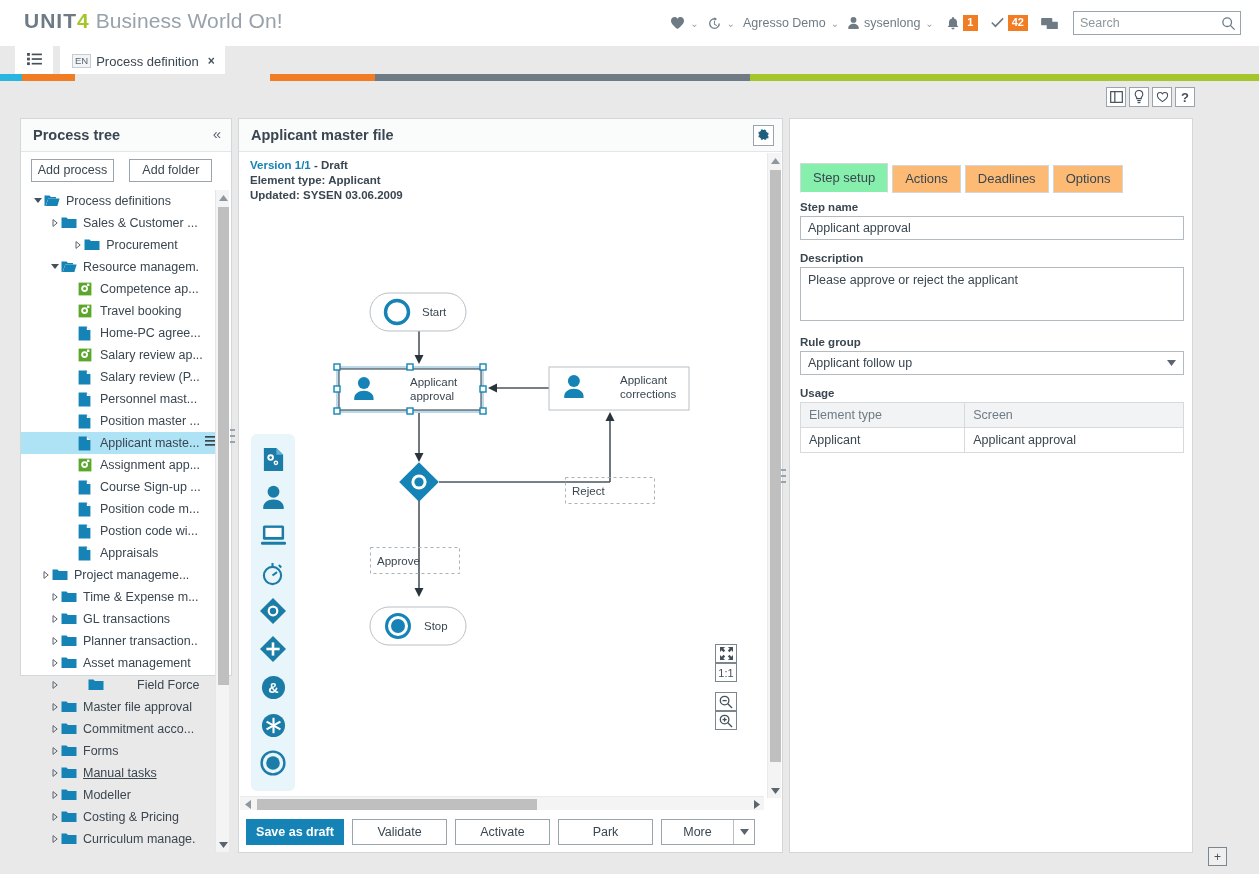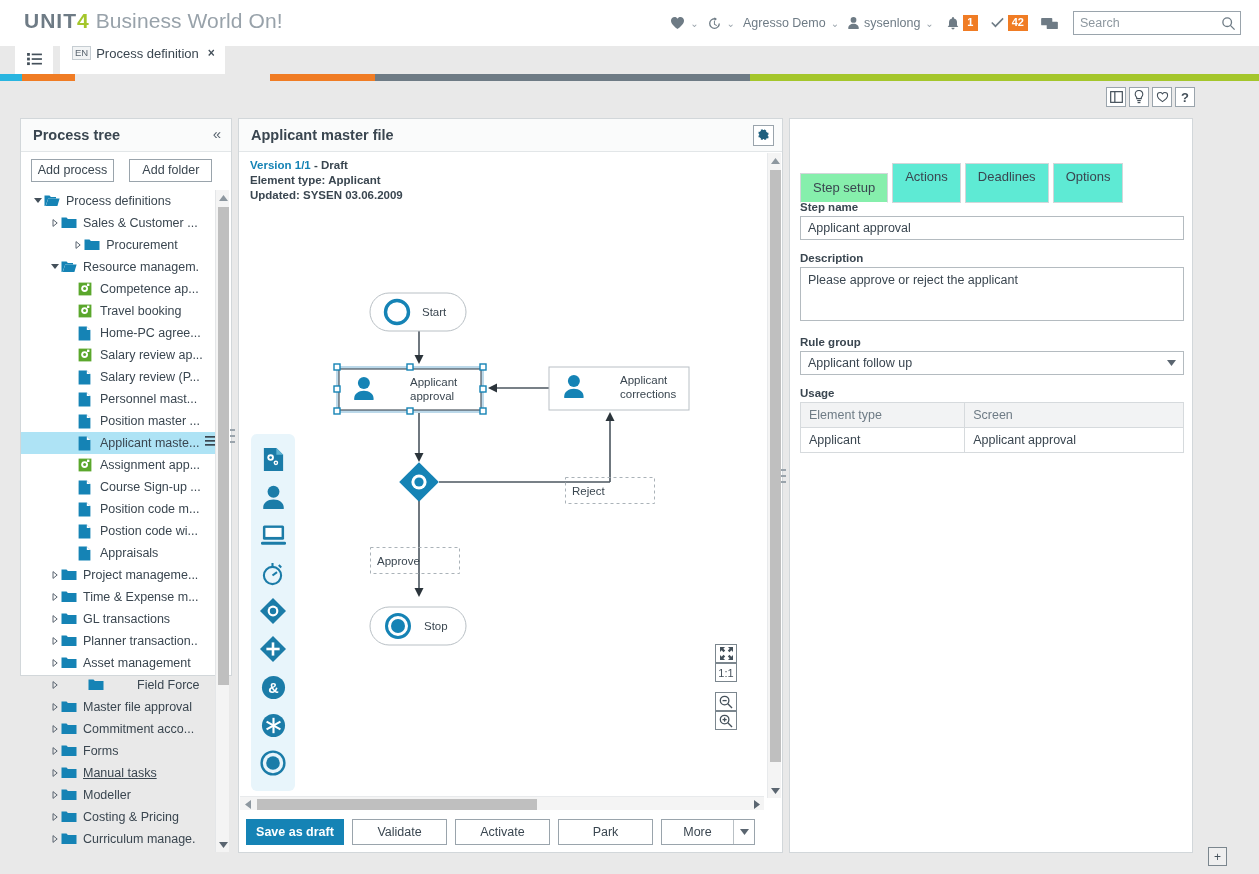--- a/index.html
+++ b/index.html
@@ -31,21 +31,21 @@
   #search-input { position:absolute; left:0; top:0; width:146px; height:22px; border:0; outline:0;
       padding:0 6px; font-family:"Liberation Sans", sans-serif; font-size:12.5px; color:#5a6570; background:transparent; }
   #search-input::placeholder { color:#8d979f; }
   #search-icon { position:absolute; right:4px; top:4px; }
 
   
   #tabstrip { position:absolute; left:0; top:46px; width:1259px; height:36px; background:#e9e9e9; }
   #menu-tab { position:absolute; left:15px; top:0; width:38px; height:30px; background:#fff;
       display:flex; align-items:center; justify-content:center; }
   #doc-tab { position:absolute; left:60px; top:0; height:30px; background:#fff;
-      display:flex; align-items:flex-start; padding:0 10px 0 12px; }
+      display:flex; align-items:center; padding:0 10px 0 12px; }
   .lang-chip { font-size:9.5px; color:#5a6570; border:1px solid #c6cdd2; background:#f2f4f5;
       padding:0px 2px; line-height:12px; margin-right:5px; }
   #doc-tab-label { font-size:13px; color:#3a4650; }
   #doc-tab-close { margin-left:9px; color:#44505a; font-size:12px; font-weight:bold; cursor:pointer; }
 
   #accent-bar { position:absolute; left:0; top:74px; width:1259px; height:7px; display:flex; }
   #accent-bar span { display:block; height:7px; }
 
   
   #view-tools { position:absolute; right:64px; top:87px; display:flex; gap:3px; }
@@ -114,22 +114,22 @@
       border:1px solid #9aa4ac; background:#fff; color:#3a4650; cursor:pointer; }
   #save-draft { background:#1583b5; border-color:#1583b5; color:#fff; font-weight:bold; width:98px; }
   #validate-btn, #activate-btn, #park-btn { width:95px; }
   #more-group { display:flex; height:26px; border:1px solid #9aa4ac; background:#fff; }
   #more-btn { width:71px; line-height:24px; text-align:center; font-size:12.5px; cursor:pointer; }
   #more-caret { width:21px; border-left:1px solid #b9c0c5; display:flex; align-items:center; justify-content:center; }
 
   
   #details-panel { left:779px; top:0; width:404px; height:735px; }
   #details-tabs { position:absolute; left:10px; top:44px; display:flex; gap:4px; align-items:flex-end; }
-  .dtab { height:40px; line-height:26px; padding:0 12px; font-size:13px; color:#3a4650;
-      border:1px solid #d2d7da; background:#5eead4; cursor:pointer; }
+  .dtab { height:28px; line-height:26px; padding:0 12px; font-size:13px; color:#3a4650;
+      border:1px solid #d2d7da; background:#fdba74; cursor:pointer; }
   .dtab.on { background:#86efac; border-bottom-color:#fff; height:30px; line-height:28px; }
   #details-body { position:absolute; left:10px; top:82px; width:384px; }
   .fld-label { font-size:11.5px; font-weight:bold; color:#3a4650; margin-bottom:3px; }
   .fld-input { width:100%; height:24px; border:1px solid #b4bbc0; padding:0 7px;
       font-family:"Liberation Sans", sans-serif; font-size:12.5px; color:#3a4650; background:#fff; }
   .fld-ta { width:100%; height:54px; border:1px solid #b4bbc0; padding:5px 7px;
       font-family:"Liberation Sans", sans-serif; font-size:12.5px; color:#3a4650; resize:none; }
   .sp12 { height:12px; }
   #rule-wrap { position:relative; }
   #rule-caret { position:absolute; right:0; top:0; width:24px; height:24px;
@@ -447,21 +447,21 @@
             <span>Postion code wi...</span>
           </div>
           <div class="tnode" style="padding-left: 44px;">
             <span class="tw"></span>
             <span class="ico"><svg width="13" height="15" viewBox="0 0 13 15">
                 <path d="M0.6 0.6h8.2L12.4 4v10.4H0.6z" fill="#1583b5"></path>
                 <path d="M8.8 0.6V4h3.6z" fill="#ffffff"></path>
               </svg></span>
             <span>Appraisals</span>
           </div>
-          <div class="tnode" style="padding-left: 27px;">
+          <div class="tnode" style="padding-left: 18px;">
             <span class="tw">
               <svg width="8" height="8" viewBox="0 0 8 8" fill="none" stroke="#5a6570" stroke-width="1">
                 <path d="M2 0.6 6.2 4 2 7.4z"></path>
               </svg>
             </span>
             <span class="ico"><svg width="16" height="13" viewBox="0 0 16 13">
                 <path d="M0.5 12V1.5h5l1.4 1.6h8.6V12z" fill="#1583b5"></path>
               </svg></span>
             <span>Project manageme...</span>
           </div>

